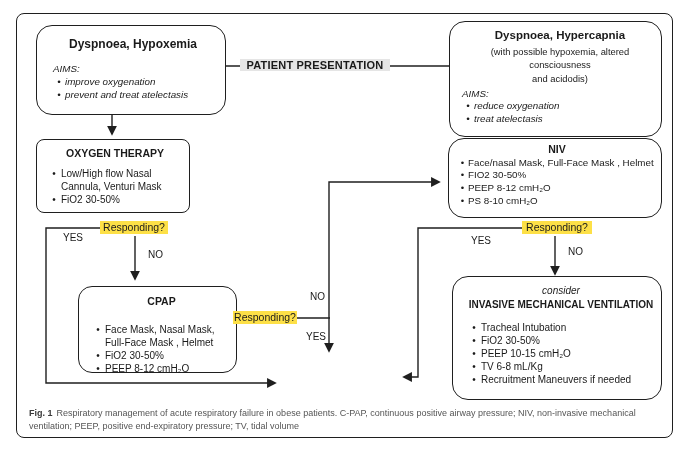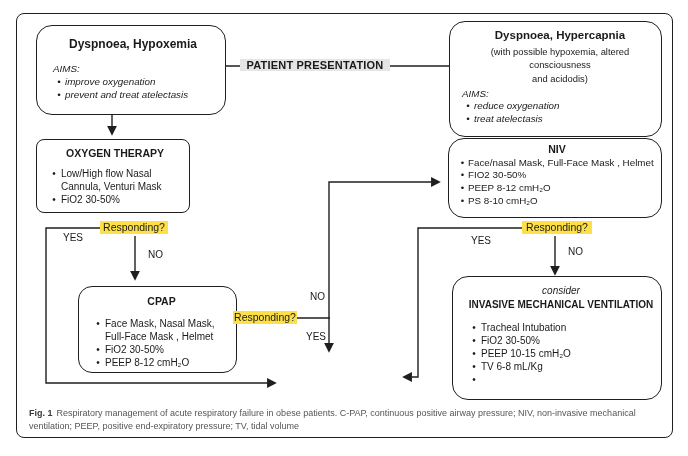--- a/index.html
+++ b/index.html
@@ -99,21 +99,21 @@
   #box-hypoxemia   { left: 36px;  top: 25px;  width: 190px; height: 90px;  padding: 11px 12px 0 16px; }
   #box-hypoxemia .node-title { font-size: 12px; margin-bottom: 12px; }
   #box-hypercapnia { left: 449px; top: 21px;  width: 213px; height: 116px;  padding: 7px 3px 0 12px; }
   #box-hypercapnia .node-title { font-size: 11.5px; margin-bottom: 2px; }
   .subline { text-align: center; font-size: 9.4px; line-height: 1.45; }
   #box-oxygen  { left: 36px;  top: 139px; width: 154px; height: 74px; border-radius: 8px; padding: 7px 6px 0 10px; }
   #box-oxygen .node-title { margin-bottom: 7px; }
   #box-niv     { left: 448px; top: 138px; width: 214px; height: 80px; padding: 4px 4px 0 8px; }
   #box-niv .node-title { margin-bottom: 1px; }
   #box-cpap    { left: 78px;  top: 286px; width: 159px; height: 87px; border-radius: 14px; padding: 8px 4px 0 12px; }
-  #box-cpap .node-title { margin-bottom: 9px; }
+  #box-cpap .node-title { margin-bottom: 15px; }
   #box-imv     { left: 452px; top: 276px; width: 210px; height: 124px; padding: 8px 6px 0 14px; }
   #box-imv .pre-title { font-style: italic; font-size: 10px; text-align: center; margin-bottom: 3px; }
   #box-imv .node-title { font-size: 10px; margin-bottom: 10px; }
   #box-weaning {
     left: 281px; top: 357px; width: 117px; height: 41px;
     border-radius: 10px;
     display: flex; align-items: center; justify-content: center;
     font-size: 10.5px;
   }
 
@@ -248,20 +248,21 @@
       <div class="bi">
         <span class="bm">•</span>
         <span class="bt">PEEP 10-15 cmH₂O</span>
       </div>
       <div class="bi">
         <span class="bm">•</span>
         <span class="bt">TV 6-8 mL/Kg</span>
       </div>
       <div class="bi">
         <span class="bm">•</span>
+        <span class="bt">Recruitment Maneuvers if needed</span>
       </div>
     </div>
   </div>
 
 
   <div class="lbl" style="left:100px; top:221px; width:68px;">Responding?</div>
   <div class="lbl" style="left:233px; top:311px; width:64px;">Responding?</div>
   <div class="lbl" style="left:522px; top:221px; width:70px;">Responding?</div>
 
   <div class="yn" style="left:57px;  top:232px; width:26px;">YES</div>

